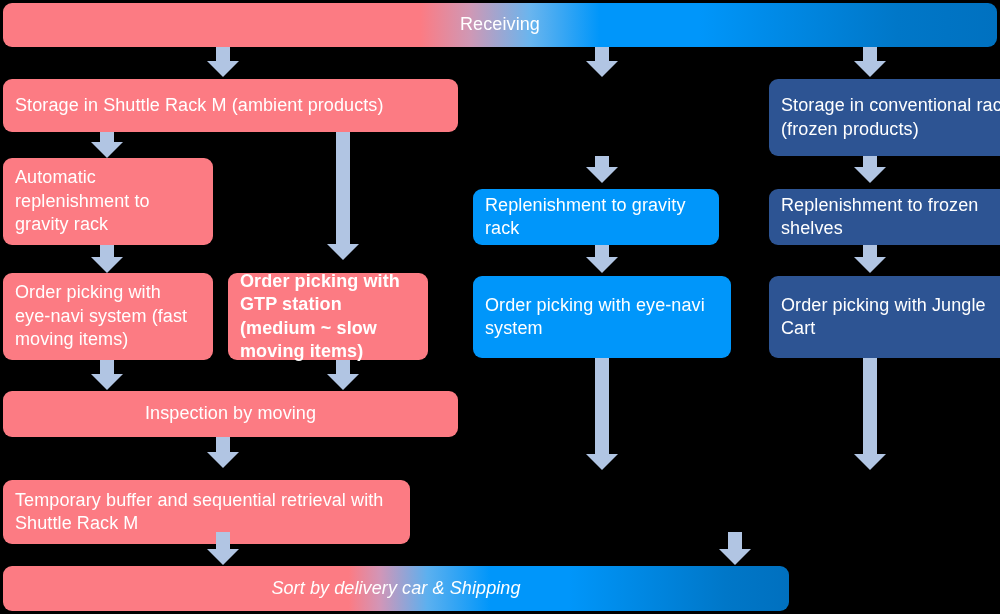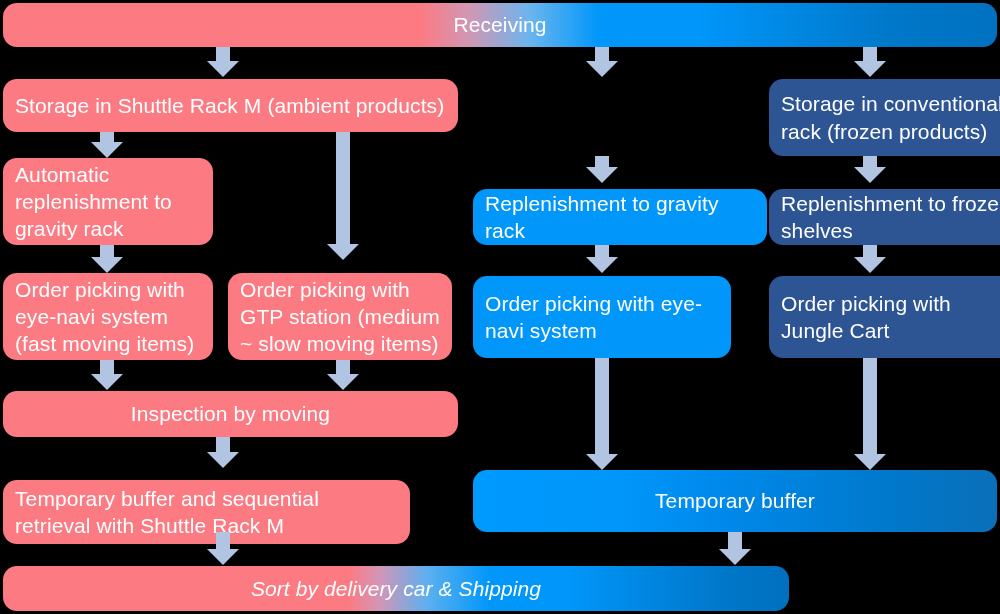--- a/index.html
+++ b/index.html
@@ -11,23 +11,23 @@
   }
   #canvas {
     position: relative;
     width: 1000px; height: 614px;
     background: #000;
   }
 
   
   .node {
     position: absolute;
-    border-radius: 14px;
+    border-radius: 9px;
     color: #ffffff;
-    font-size: 21px;
+    font-size: 18px;
     line-height: 1.30;
     display: flex;
     align-items: center;
     padding: 6px 12px;
     letter-spacing: 0.1px;
   }
   .node.center { justify-content: center; text-align: center; }
   .node .txt { display: block; }
 
   .pink   { background: #fc7b83; align-items: center; }
@@ -121,21 +121,21 @@
 
   <div class="arrow" style="left:91px; top:245px; width:32px; height:28px;">
     <div class="shaft" style="top:0; width:14px; height:14px;"></div>
     <div class="head"></div>
   </div>
 
   <div class="node pink" style="left:3px; top:273px; width:210px; height:87px;">
     <span class="txt">Order picking with eye-navi system (fast moving items)</span>
   </div>
 
-  <div class="node pink" style="left:228px; top:273px; width:224px; height:87px;">
+  <div class="node pink" style="left:228px; top:273px; width:200px; height:87px;font-weight:bold;">
     <span class="txt">Order picking with GTP station (medium ~ slow moving items)</span>
   </div>
 
   <div class="arrow" style="left:91px; top:360px; width:32px; height:30px;">
     <div class="shaft" style="top:0; width:14px; height:16px;"></div>
     <div class="head"></div>
   </div>
   <div class="arrow" style="left:327px; top:360px; width:32px; height:30px;">
     <div class="shaft" style="top:0; width:14px; height:16px;"></div>
     <div class="head"></div>
@@ -158,21 +158,21 @@
     <div class="shaft" style="top:0; width:14px; height:19px;"></div>
     <div class="head"></div>
   </div>
 
 
   <div class="arrow" style="left:586px; top:156px; width:32px; height:27px;">
     <div class="shaft" style="top:0; width:14px; height:13px;"></div>
     <div class="head"></div>
   </div>
 
-  <div class="node blue" style="left:473px; top:189px; width:294px; height:56px;">
+  <div class="node blue" style="left:473px; top:189px; width:246px; height:56px;">
     <span class="txt">Replenishment to gravity rack</span>
   </div>
 
   <div class="arrow" style="left:586px; top:245px; width:32px; height:28px;">
     <div class="shaft" style="top:0; width:14px; height:14px;"></div>
     <div class="head"></div>
   </div>
 
   <div class="node blue" style="left:473px; top:276px; width:258px; height:82px;">
     <span class="txt">Order picking with eye-navi system</span>
@@ -203,23 +203,20 @@
 
   <div class="node navy" style="left:741px; top:276px; width:256px; height:82px;">
     <span class="txt">Order picking with Jungle Cart</span>
   </div>
 
   <div class="arrow" style="left:854px; top:358px; width:32px; height:112px;">
     <div class="shaft" style="top:0; width:14px; height:97px;"></div>
     <div class="head"></div>
   </div>
 
-  <div class="node grad-buffer center" style="left:473px; top:470px; width:524px; height:62px;">
-    <span class="txt">Temporary buffer</span>
-  </div>
 
   <div class="arrow" style="left:719px; top:532px; width:32px; height:33px;">
     <div class="shaft" style="top:0; width:14px; height:19px;"></div>
     <div class="head"></div>
   </div>
 
   <div class="node grad-bottom center" style="left:3px; top:566px; width:786px; height:45px;font-style:italic;">
     <span class="txt">Sort by delivery car &amp; Shipping</span>
   </div>
 

